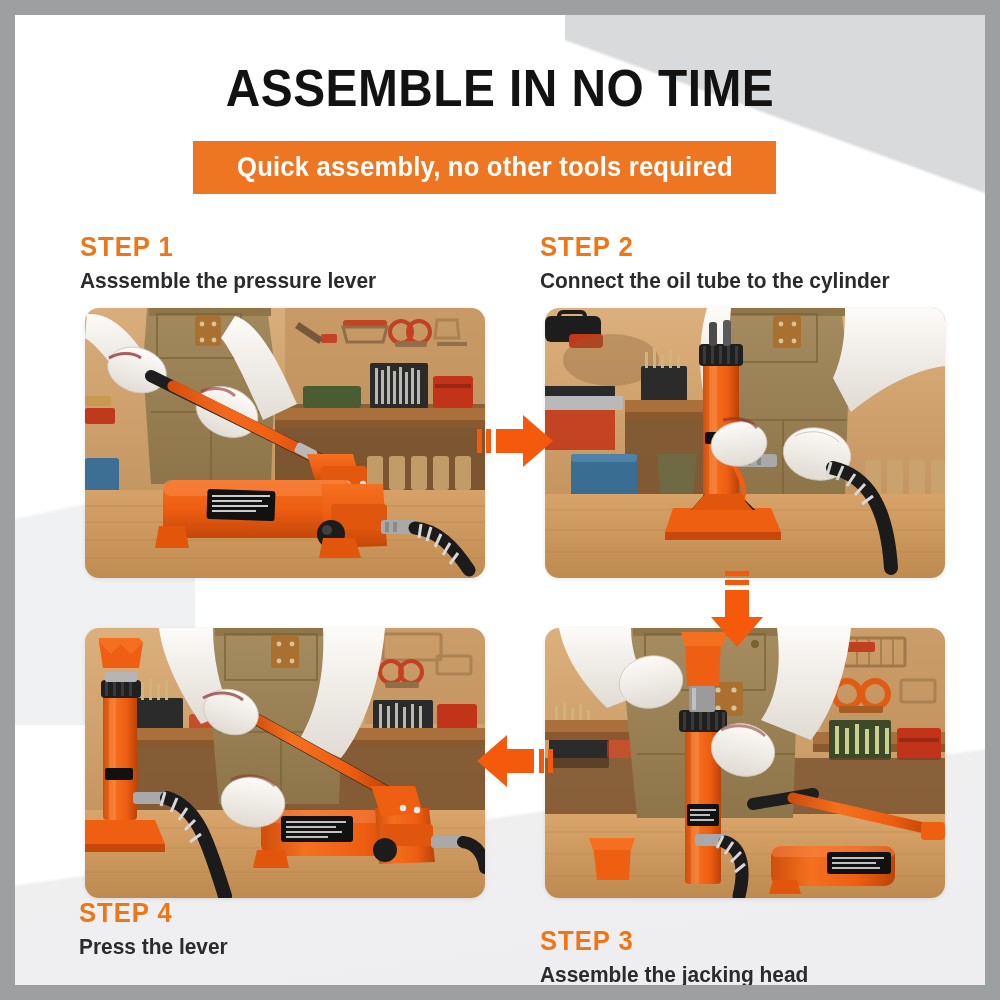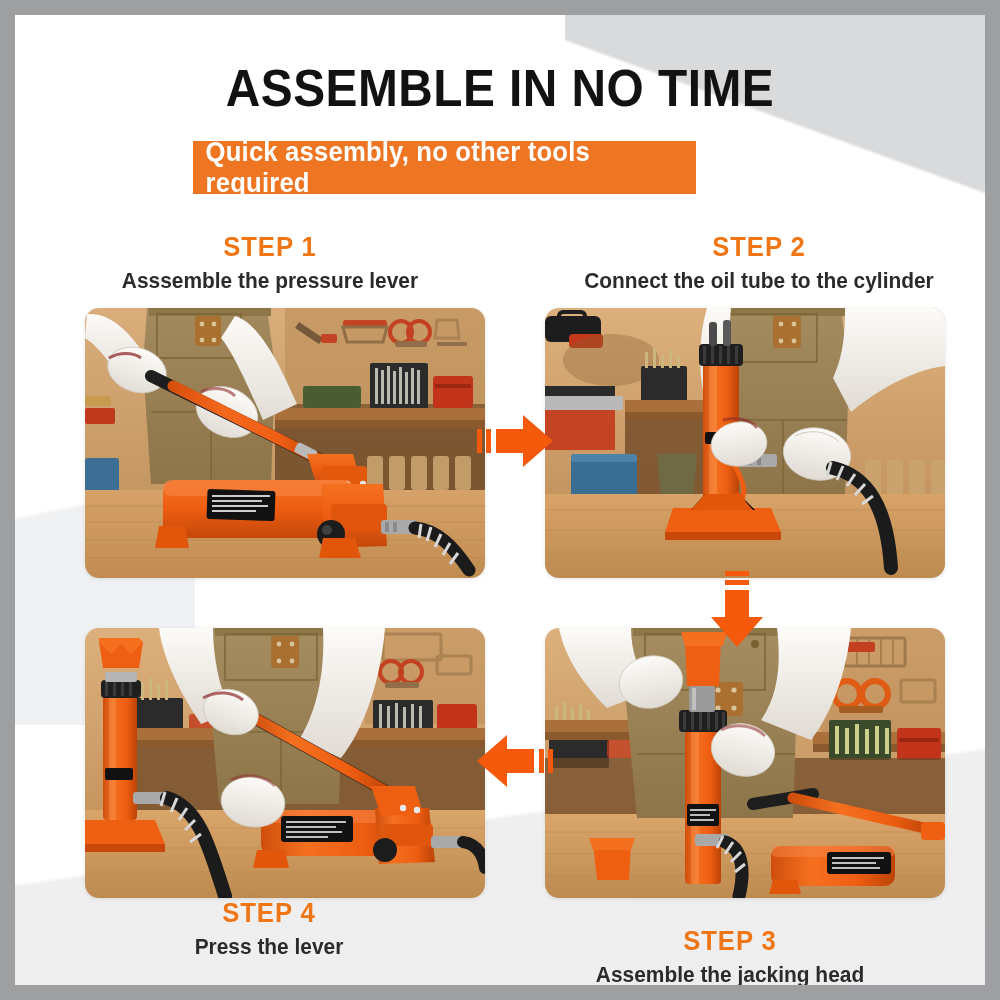--- a/index.html
+++ b/index.html
@@ -39,47 +39,47 @@
     text-align:center;
     font-size:52px; font-weight:bold;
     letter-spacing:0.5px;
     color:#121212;
     font-family:"Liberation Sans Narrow","Liberation Sans",sans-serif;
     transform:scaleX(0.92); transform-origin:center;
     line-height:62px;
   }
   .subtitle-bar {
     position:absolute; left:178px; top:126px;
-    width:503px; height:53px;
+    width:583px; height:53px;
     background:#ee7622;
     display:flex; align-items:center; justify-content:center;
   }
   .subtitle-bar span {
     color:#ffffff; font-size:27px; font-weight:bold;
     font-family:"Liberation Sans Narrow","Liberation Sans",sans-serif;
     transform:scaleX(0.95);
     letter-spacing:0.2px;
   }
 
   
-  .step-cap { position:absolute; width:400px; text-align:center; }
+  .step-cap { position:absolute; width:400px; }
   .step-num {
     color:#f07514; font-size:27px; font-weight:bold;
     font-family:"Liberation Sans Narrow","Liberation Sans",sans-serif;
     letter-spacing:1px; transform:scaleX(0.95);
     line-height:32px;
   }
   .step-desc {
     color:#2b2b2b; font-size:22px; font-weight:bold;
     font-family:"Liberation Sans Narrow","Liberation Sans",sans-serif;
     transform:scaleX(0.95);
     line-height:30px; margin-top:3px;
   }
   #cap1 { left:55px;  top:216px; }
-  #cap2 { left:544px; top:216px; }
+  #cap2 { left:515px; top:216px; }
   #cap4 { left:54px;  top:882px; }
   #cap3 { left:515px; top:882px;margin-top:28px; }
 
   
   .photo {
     position:absolute; width:400px; height:270px;
     border-radius:14px; overflow:hidden;
     box-shadow:0 1px 4px rgba(0,0,0,0.10);
   }
   #photo1 { left:70px;  top:293px; }

